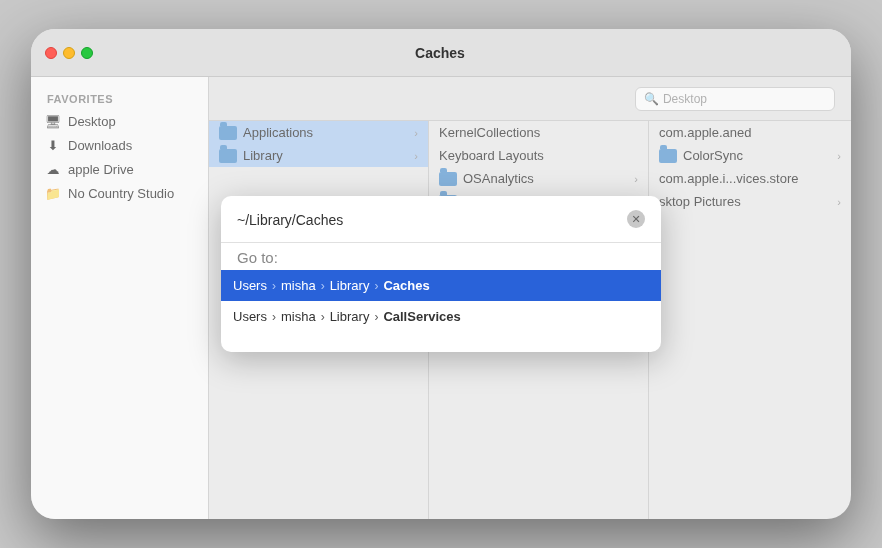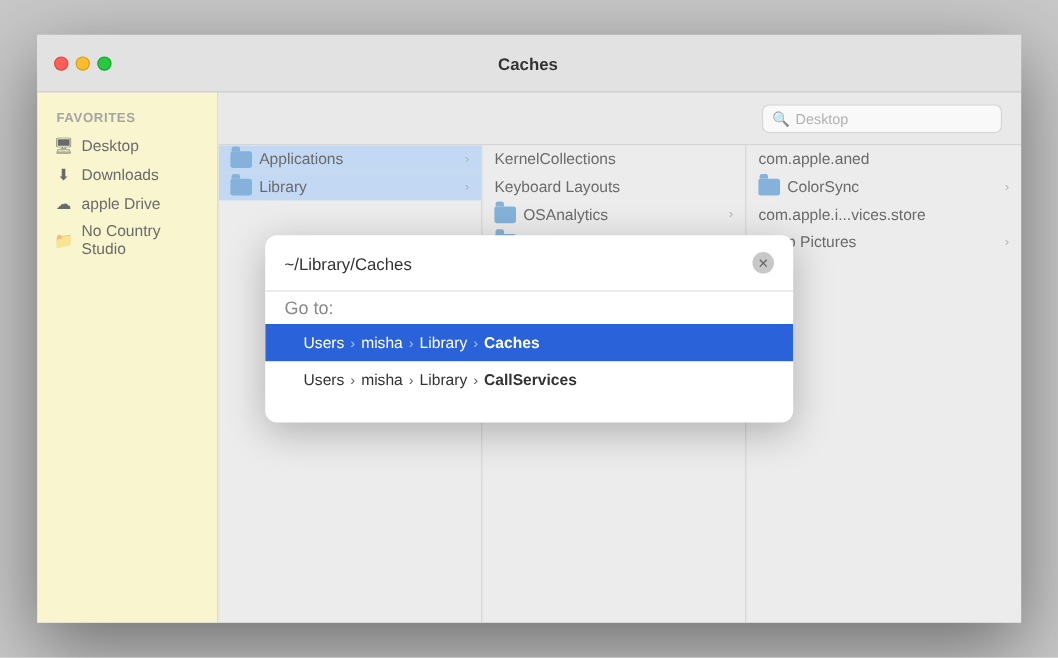--- a/index.html
+++ b/index.html
@@ -11,21 +11,21 @@
       display: flex;
       align-items: center;
       justify-content: center;
       font-family: -apple-system, BlinkMacSystemFont, "Helvetica Neue", Arial, sans-serif;
     }
 
     .window-outer {
       width: 820px;
       height: 490px;
       background: #ececec;
-      border-radius: 0;
+      border-radius: 24px;
       box-shadow: 0 20px 60px rgba(0,0,0,0.45);
       overflow: hidden;
       display: flex;
       flex-direction: column;
       position: relative;
     }
 
     
     .title-bar {
       height: 48px;
@@ -66,22 +66,22 @@
     .finder-body {
       display: flex;
       flex: 1;
       overflow: hidden;
       filter: blur(0.5px);
       opacity: 0.7;
     }
 
     
     .sidebar {
-      width: 151px;
-      background: #fef9c3;
+      width: 178px;
+      background: #ffffff;
       border-right: 1px solid #ccc;
       padding: 12px 0;
       flex-shrink: 0;
     }
 
     .sidebar-section-title {
       font-size: 11px;
       font-weight: 700;
       color: #888;
       padding: 4px 16px 4px 16px;
@@ -245,21 +245,21 @@
       flex-shrink: 0;
     }
 
     .dialog-goto-label {
       padding: 6px 16px 4px 16px;
       font-size: 15px;
       color: #888;
     }
 
     .dialog-suggestion {
-      padding: 8px 32px;
+      padding: 8px 12px;
       font-size: 13px;
       color: #333;
       display: flex;
       align-items: center;
       gap: 0;
       cursor: default;
     }
 
     .dialog-suggestion.highlighted {
       background: #2962d9;

